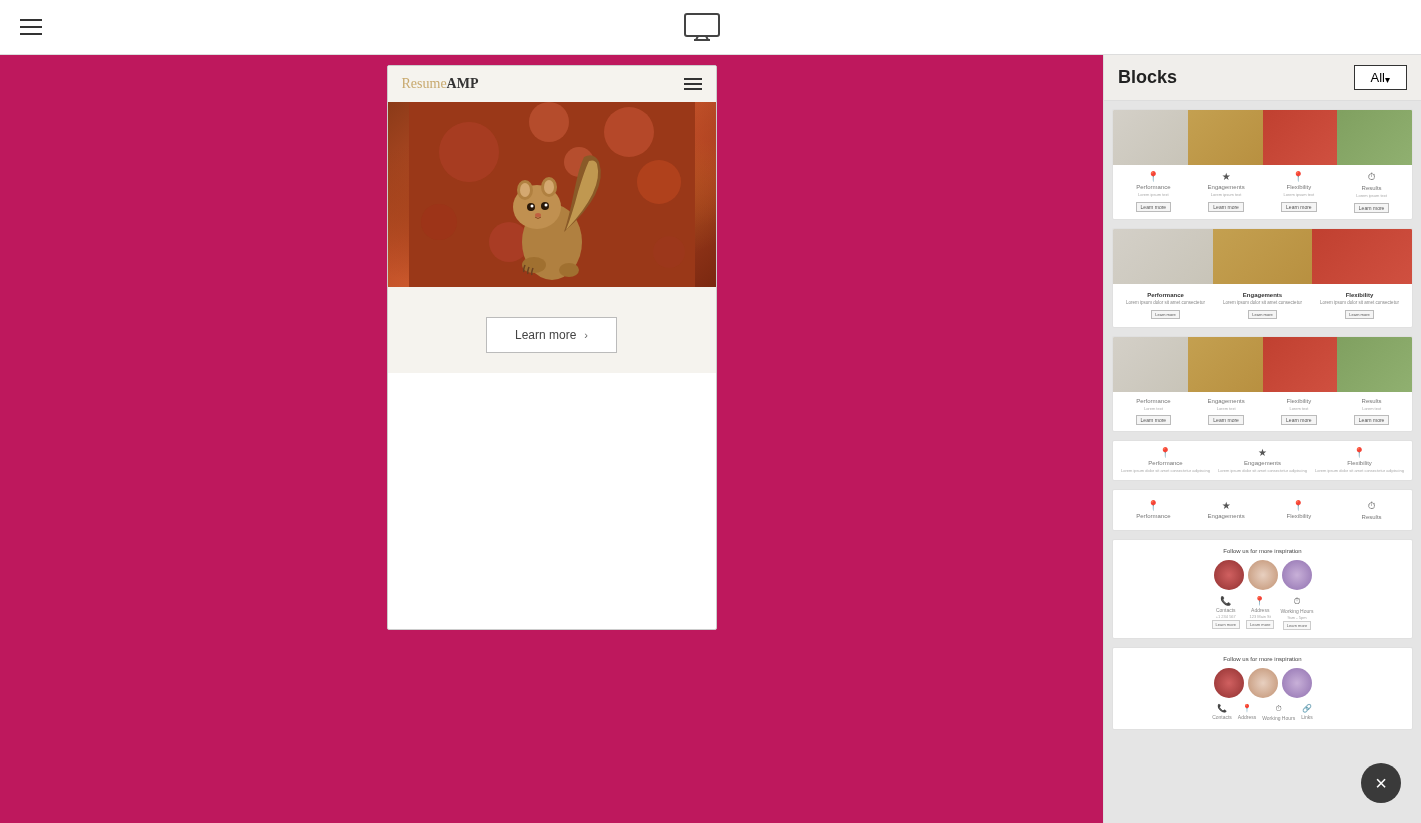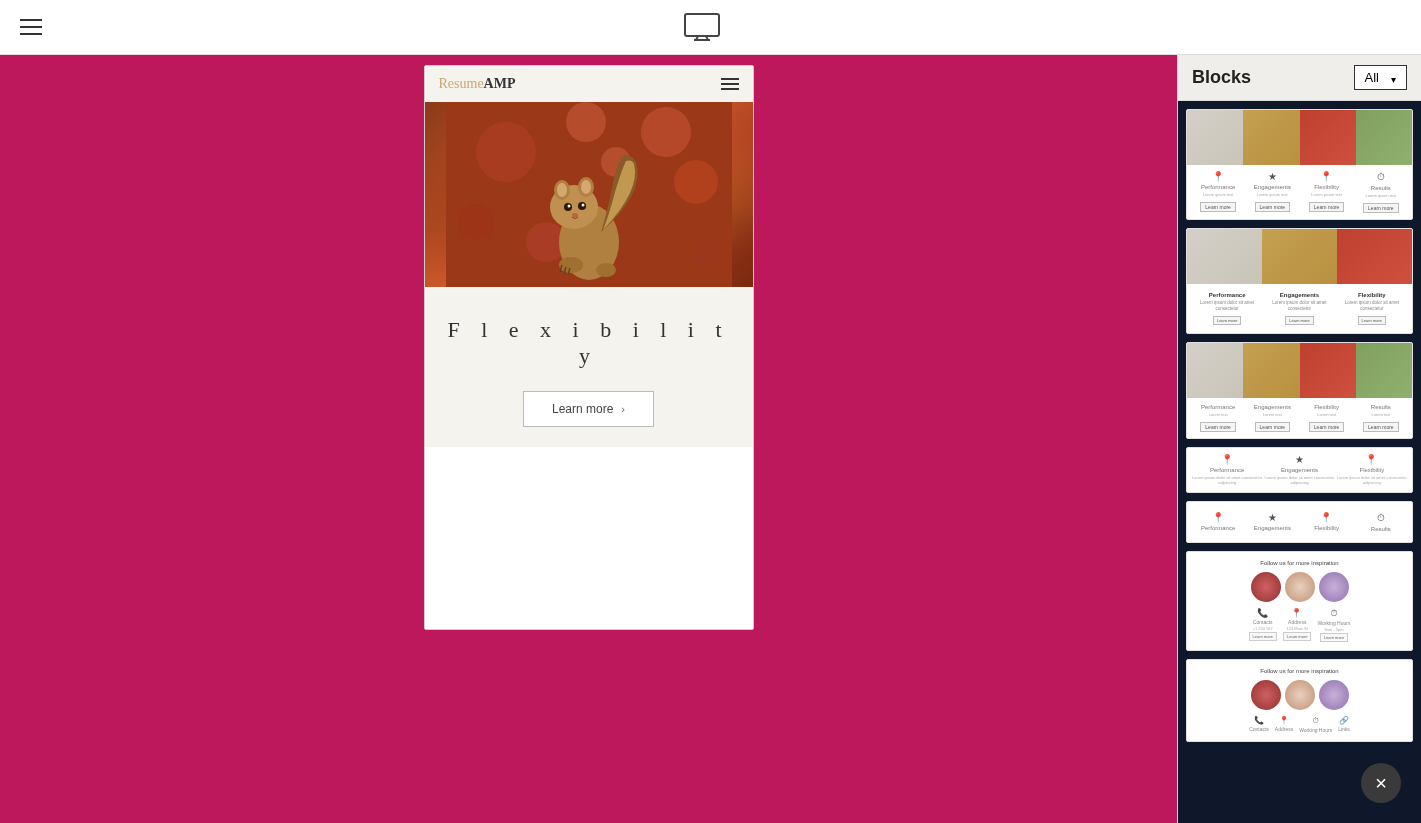--- a/index.html
+++ b/index.html
@@ -126,22 +126,22 @@
       cursor: pointer;
       display: flex;
       align-items: center;
       gap: 8px;
       font-family: Arial, sans-serif;
     }
     .phone-btn .arrow { font-size: 11px; color: #666; }
 
     
     .sidebar {
-      width: 244px;
-      background: #0f172a;
+      width: 318px;
+      background: #e5e5e5;
       border-left: 1px solid #ddd;
       display: flex;
       flex-direction: column;
       overflow: hidden;
       flex-shrink: 0;
     }
     .sidebar-header {
       display: flex;
       align-items: center;
       justify-content: space-between;
@@ -150,26 +150,26 @@
       border-bottom: 1px solid #ddd;
     }
     .sidebar-title {
       font-size: 18px;
       font-weight: 600;
       color: #222;
     }
     .all-btn {
       border: 1px solid #333;
       background: #fff;
-      padding: 4px 10px;
+      padding: 4px 16px;
       font-size: 13px;
       cursor: pointer;
       display: flex;
       align-items: flex-end;
-      gap: 12px;
+      gap: 0;
     }
     .all-btn .dropdown-arrow { font-size: 10px; }
 
     .sidebar-content {
       flex: 1;
       overflow-y: auto;
       padding: 8px;
       display: flex;
       flex-direction: column;
       gap: 8px;
@@ -397,21 +397,20 @@
             <ellipse cx="125" cy="163" rx="12" ry="8" fill="#a07030"></ellipse>
             <ellipse cx="160" cy="168" rx="10" ry="7" fill="#a07030"></ellipse>
 
             <path d="M116 163 Q114 168 115 170" stroke="#6a4020" stroke-width="1.5" fill="none"></path>
             <path d="M120 165 Q118 170 119 172" stroke="#6a4020" stroke-width="1.5" fill="none"></path>
             <path d="M124 166 Q122 171 123 173" stroke="#6a4020" stroke-width="1.5" fill="none"></path>
           </svg>
         </div>
 
         <div class="phone-content">
-          <div class="phone-title">F l e x i b i l i t y</div>
           <button class="phone-btn">
             <span>Learn more</span>
             <span class="arrow">›</span>
           </button>
         </div>
       </div>
     </div>
   </div>
 
   <div class="sidebar">

